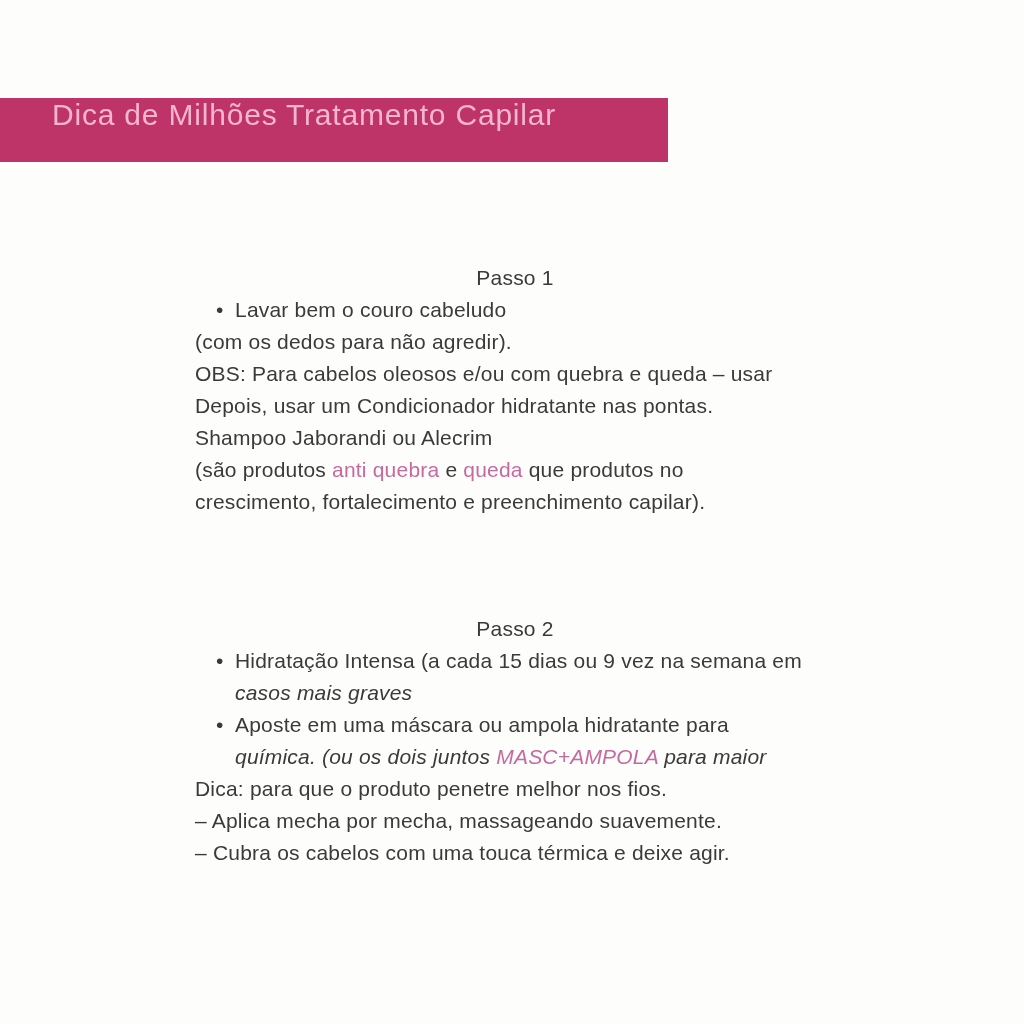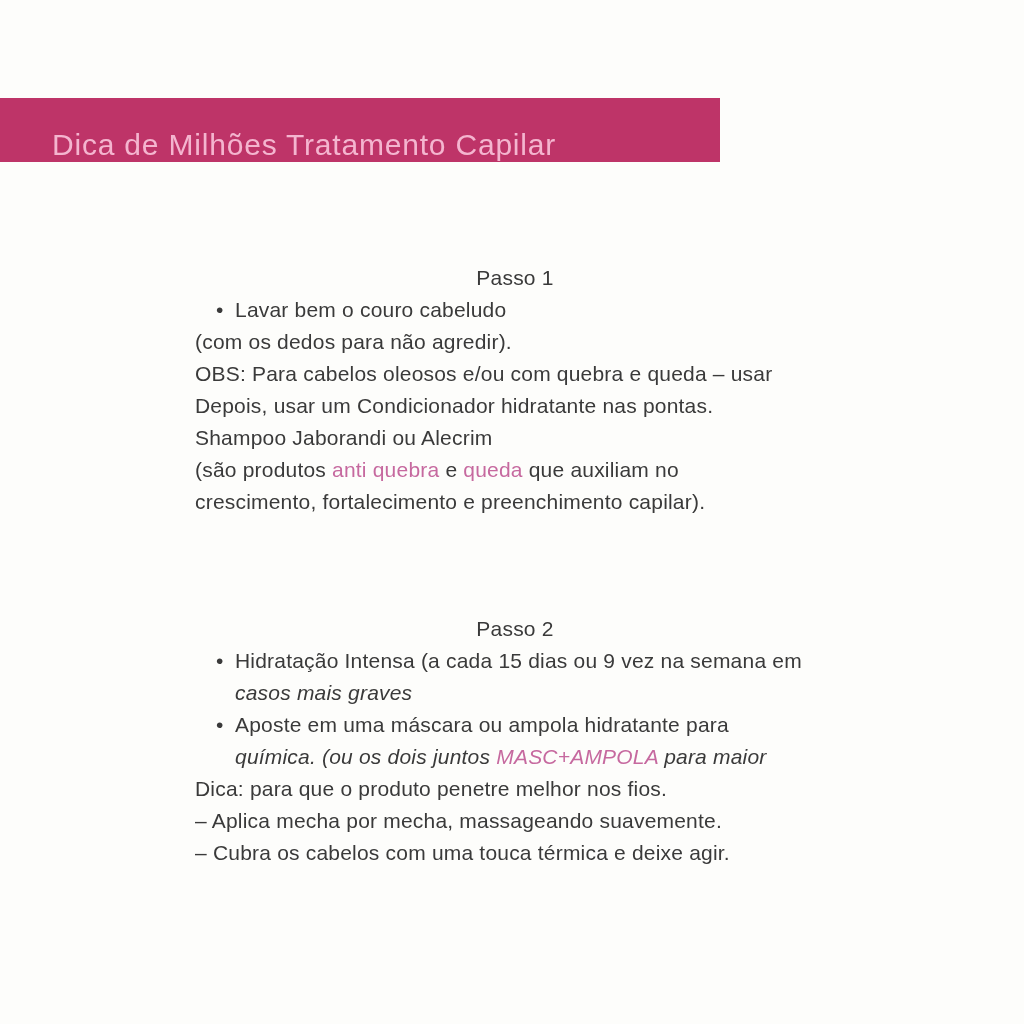--- a/index.html
+++ b/index.html
@@ -16,25 +16,25 @@
     height: 1024px;
     overflow: hidden;
     background: var(--page-bg);
     font-family: "Liberation Sans", "DejaVu Sans", sans-serif;
     position: relative;
   }
   .banner {
     position: absolute;
     left: 0;
     top: 98px;
-    width: 720px;
+    width: 668px;
     height: 64px;
     background: var(--banner-bg);
     display: flex;
-    align-items: flex-end;
+    align-items: flex-start;
   }
   .banner-title {
     color: var(--banner-text);
     font-size: 30px;
     font-weight: 300;
     letter-spacing: 0.8px;
     padding-left: 52px;
     white-space: nowrap;
   }
   .content {
@@ -69,21 +69,21 @@
     <span class="banner-title">Dica de Milhões Tratamento Capilar</span>
   </div>
   <div class="content" id="content">
       <div class="section">
         <div class="section-heading">Passo 1</div>
         <div class="line bullet"><span>Lavar bem o couro cabeludo</span></div>
         <div class="line plain"><span>(com os dedos para não agredir).</span></div>
         <div class="line plain"><span>OBS: Para cabelos oleosos e/ou com quebra e queda – usar</span></div>
         <div class="line plain"><span>Depois, usar um Condicionador hidratante nas pontas.</span></div>
         <div class="line plain"><span>Shampoo Jaborandi ou Alecrim</span></div>
-        <div class="line plain"><span>(são produtos </span><span class="accent">anti quebra</span><span> e </span><span class="accent">queda</span><span> que auxiliam no</span></div>
+        <div class="line plain"><span>(são produtos </span><span class="accent">anti quebra</span><span> e </span><span class="accent">queda</span><span> que produtos no</span></div>
         <div class="line plain"><span>crescimento, fortalecimento e preenchimento capilar).</span></div>
       </div>
       <div class="section">
         <div class="section-heading">Passo 2</div>
         <div class="line bullet"><span>Hidratação Intensa (a cada 15 dias ou 9 vez na semana em</span></div>
         <div class="line bullet-cont"><span>casos mais graves</span></div>
         <div class="line bullet"><span>Aposte em uma máscara ou ampola hidratante para</span></div>
         <div class="line bullet-cont"><span>química. (ou os dois juntos </span><span class="accent">MASC+AMPOLA</span><span> para maior</span></div>
         <div class="line plain"><span>Dica: para que o produto penetre melhor nos fios.</span></div>
         <div class="line plain"><span>– Aplica mecha por mecha, massageando suavemente.</span></div>

